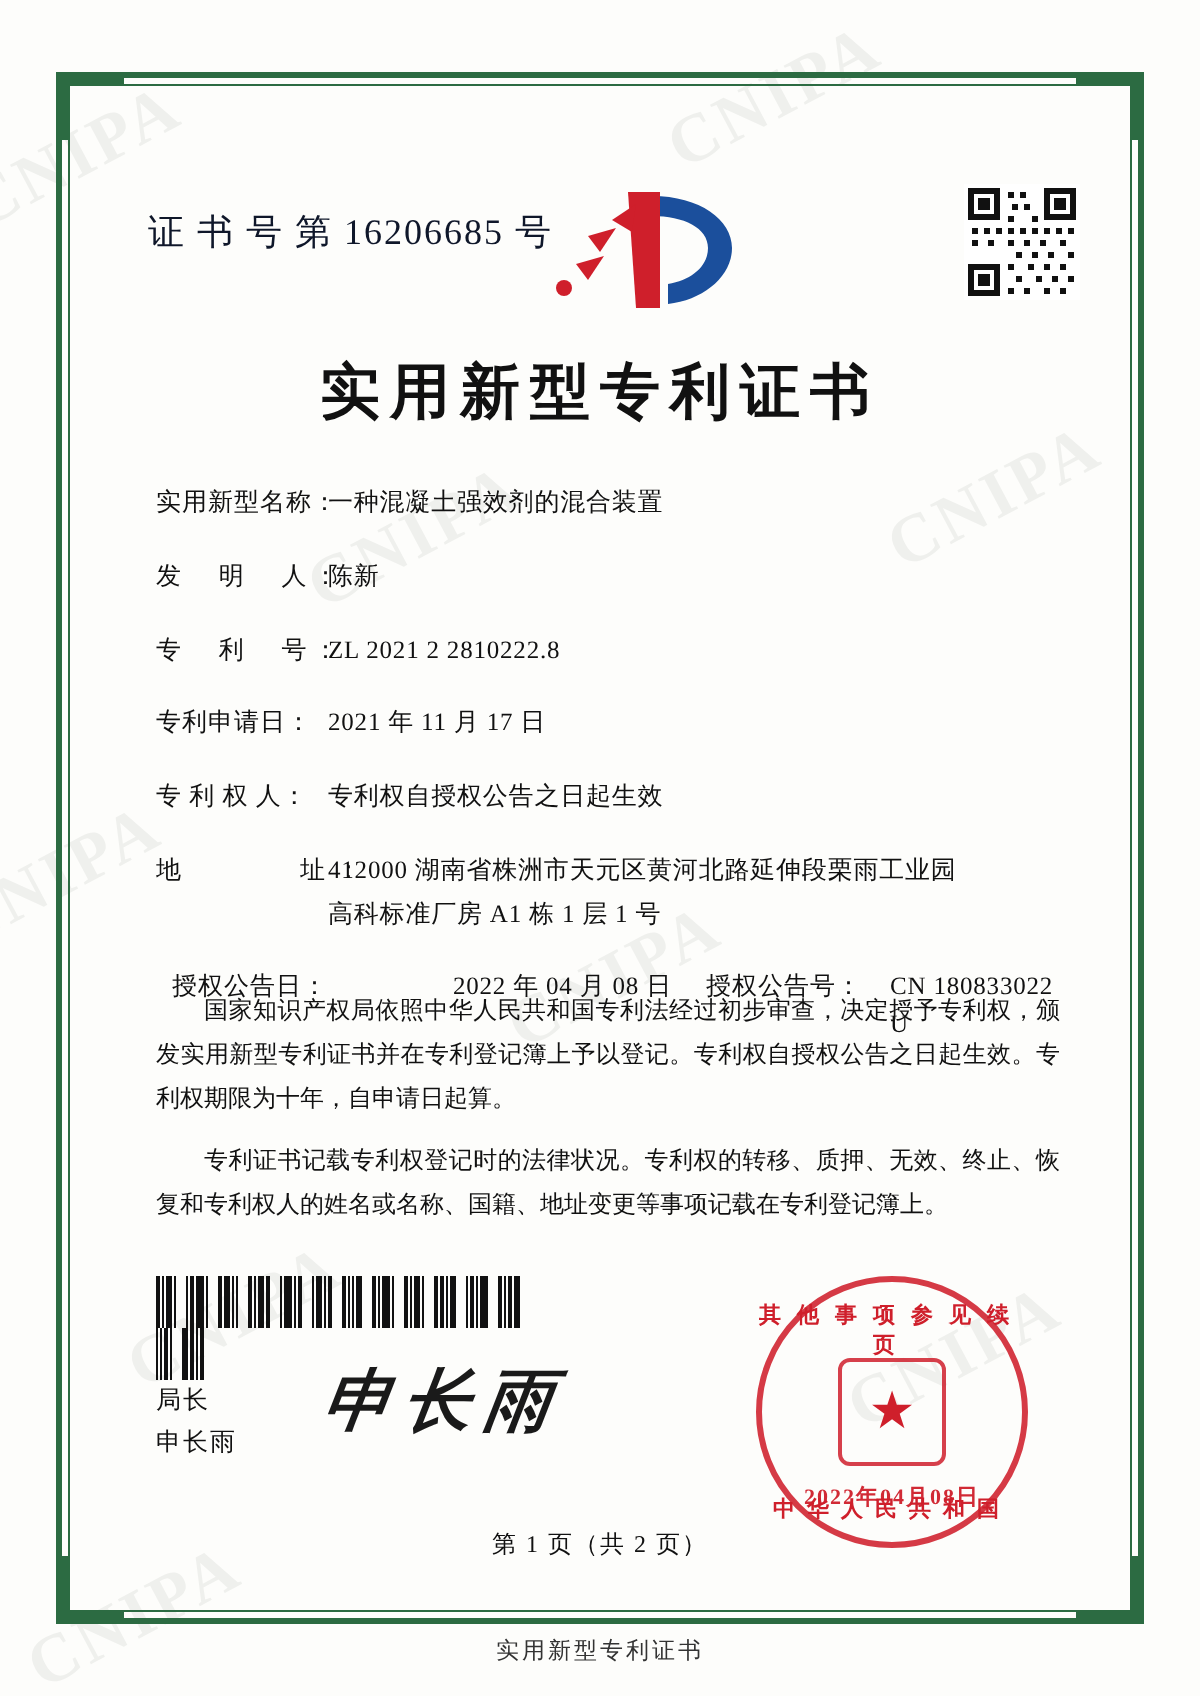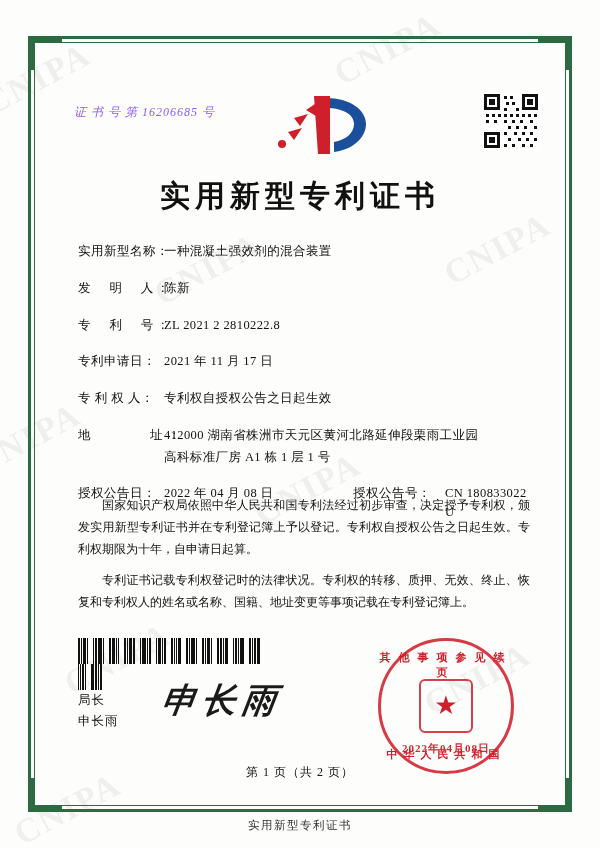--- a/index.html
+++ b/index.html
@@ -77,24 +77,23 @@
     width: 532px;
     height: 764px;
     z-index: 4;
   }
 
   
   .cert-no {
     position: absolute;
     left: 40px;
     top: 62px;
-    font-size: 12px;
+    font-size: 18px;
     letter-spacing: 1px;
-    color: #8b5cf6;
-    font-style: italic;
+    color: #0f172a;
   }
   .logo {
     position: absolute;
     left: 220px;
     top: 50px;
     width: 120px;
     height: 66px;
   }
   .qr {
     position: absolute;
@@ -148,20 +147,21 @@
     margin-top: 3px;
   }
   .two-col {
     display: flex;
     margin-bottom: 12px;
   }
   .two-col .col-a {
     display: flex;
     width: 258px;
     flex: 0 0 258px;
+    text-align: right;
   }
   .two-col .col-b {
     display: flex;
     flex: 1;
   }
   .two-col .col-b .field-label {
     width: 92px;
     flex: 0 0 92px;
     margin-left: 17px;
   }

